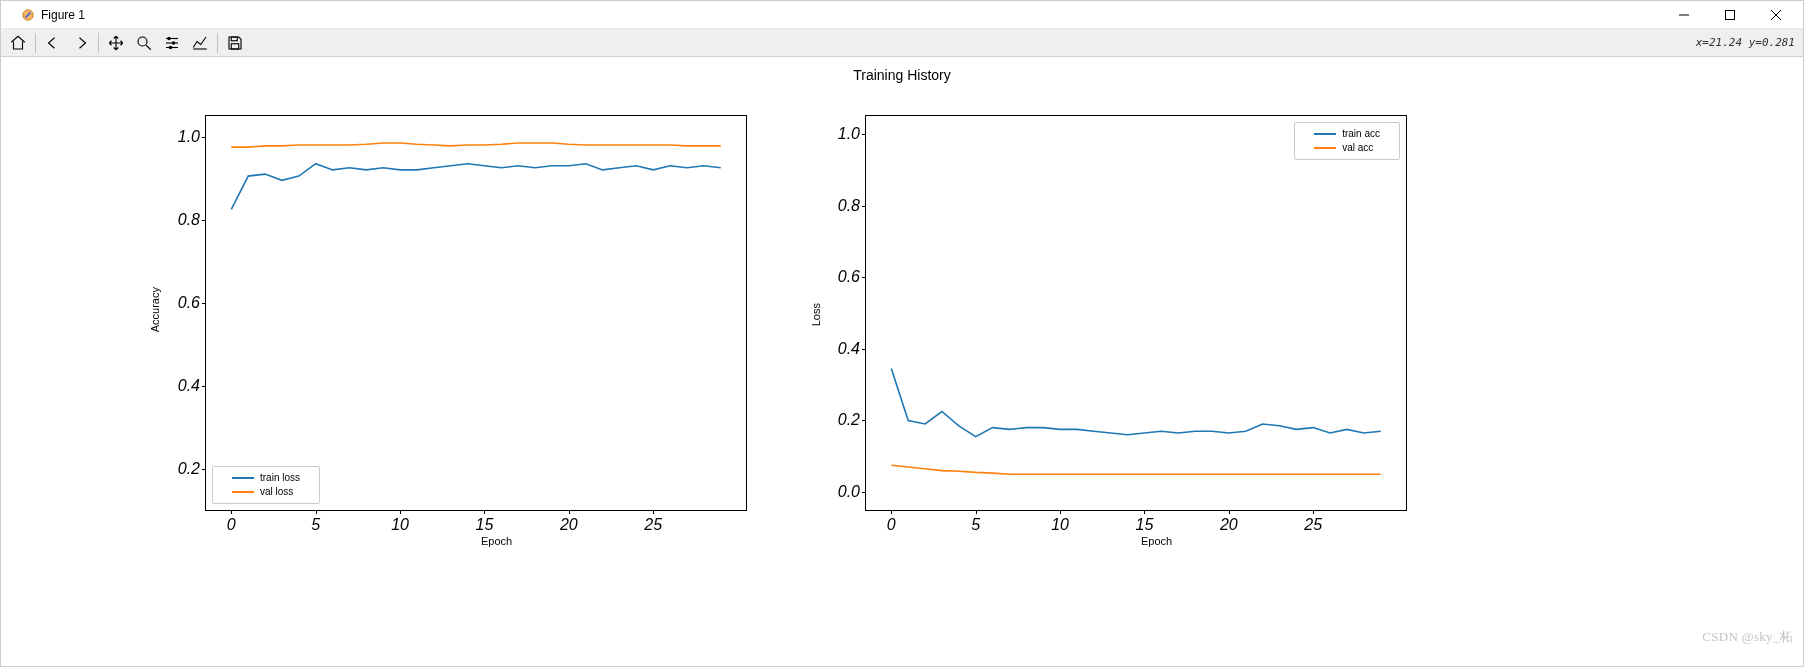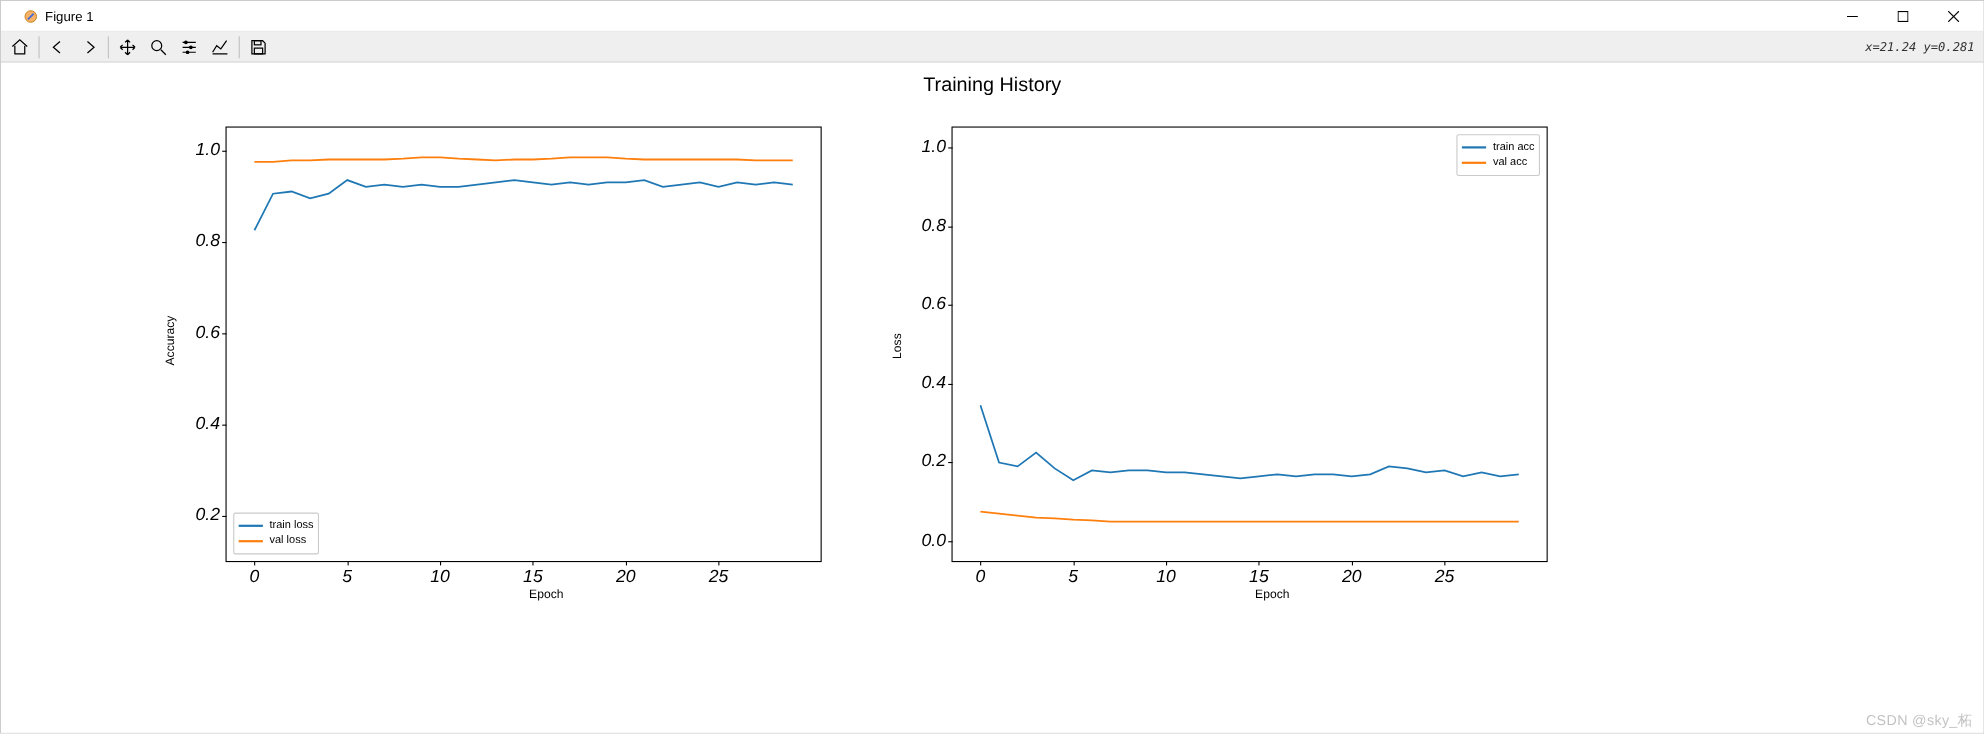--- a/index.html
+++ b/index.html
@@ -11,34 +11,34 @@
   .win-controls { display: flex; gap: 0; }
   .win-btn { width: 46px; height: 28px; display:flex; align-items:center; justify-content:center; cursor:pointer; }
   .win-btn svg { width:10px; height:10px; stroke:#000; stroke-width:1; fill:none; }
   .toolbar { height: 28px; background: #efefef; border-bottom: 1px solid #d0d0d0; display:flex; align-items:center; justify-content:space-between; padding: 0 8px 0 4px; }
   .tool-btns { display:flex; align-items:center; gap:2px; }
   .tool-btn { width:26px; height:24px; display:flex; align-items:center; justify-content:center; cursor:pointer; border-radius:2px;}
   .tool-btn svg { width:18px; height:18px; stroke:#000; stroke-width:1.5; fill:none; }
   .sep { width:1px; height:20px; background:#c0c0c0; margin:0 2px; }
   .cursor-coords { font-family: "Consolas", monospace; font-size: 11px; color:#333;font-style:italic; }
   .figure-area { flex:1; position:relative; background:#fff; }
-  .suptitle { position:absolute; left:50%; top:10px; transform:translateX(-50%); font-size:18px; color:#000; }
+  .suptitle { position:absolute; left:50%; top:10px; transform:translateX(-50%); font-size:14px; color:#000; }
   .subplot { position:absolute; border:1px solid #000; }
   .axis-label-y { position:absolute; writing-mode: vertical-rl; transform: rotate(180deg); font-size:11px; }
   .axis-label-x { position:absolute; font-size:11px;margin-left:24px; }
   .tick { position:absolute; font-size:16px; color:#000;font-style:italic; }
   .ytick { right: 100%; margin-right:6px; transform: translateY(-50%); }
   .xtick { top: 100%; margin-top:6px; transform: translateX(-50%); }
   .tick-mark-y { position:absolute; right:100%; width:4px; height:1px; background:#000; }
   .tick-mark-x { position:absolute; top:100%; height:4px; width:1px; background:#000; }
-  .legend { position:absolute; background:#fff; border:1px solid #cacaca; border-radius:2px; padding:4px 4px; font-size:10px; }
+  .legend { position:absolute; background:#fff; border:1px solid #cacaca; border-radius:2px; padding:4px 19px; font-size:10px; }
   .legend-row { display:flex; align-items:center; gap:6px; line-height:14px; }
   .legend-swatch { width:22px; height:2px; }
   svg.plot { position:absolute; inset:0; width:100%; height:100%; overflow:visible; }
-  .watermark { position:absolute; right:10px; bottom:2px; font-size:13px; color:rgba(120,120,120,0.45); font-family: Liberation Sans, sans-serif; letter-spacing:0.3px;}
+  .watermark { position:absolute; right:10px; bottom:20px; font-size:13px; color:rgba(120,120,120,0.45); font-family: Liberation Serif, serif; letter-spacing:0.3px;}
 </style>
 </head>
 <body>
 <div class="window">
 
   <div class="titlebar">
     <div class="titlebar-left">
       <span class="app-icon">
         <svg viewBox="0 0 16 16">
             <circle cx="8" cy="8" r="6" fill="#f7b267" stroke="#c47f17" stroke-width="1"></circle>

